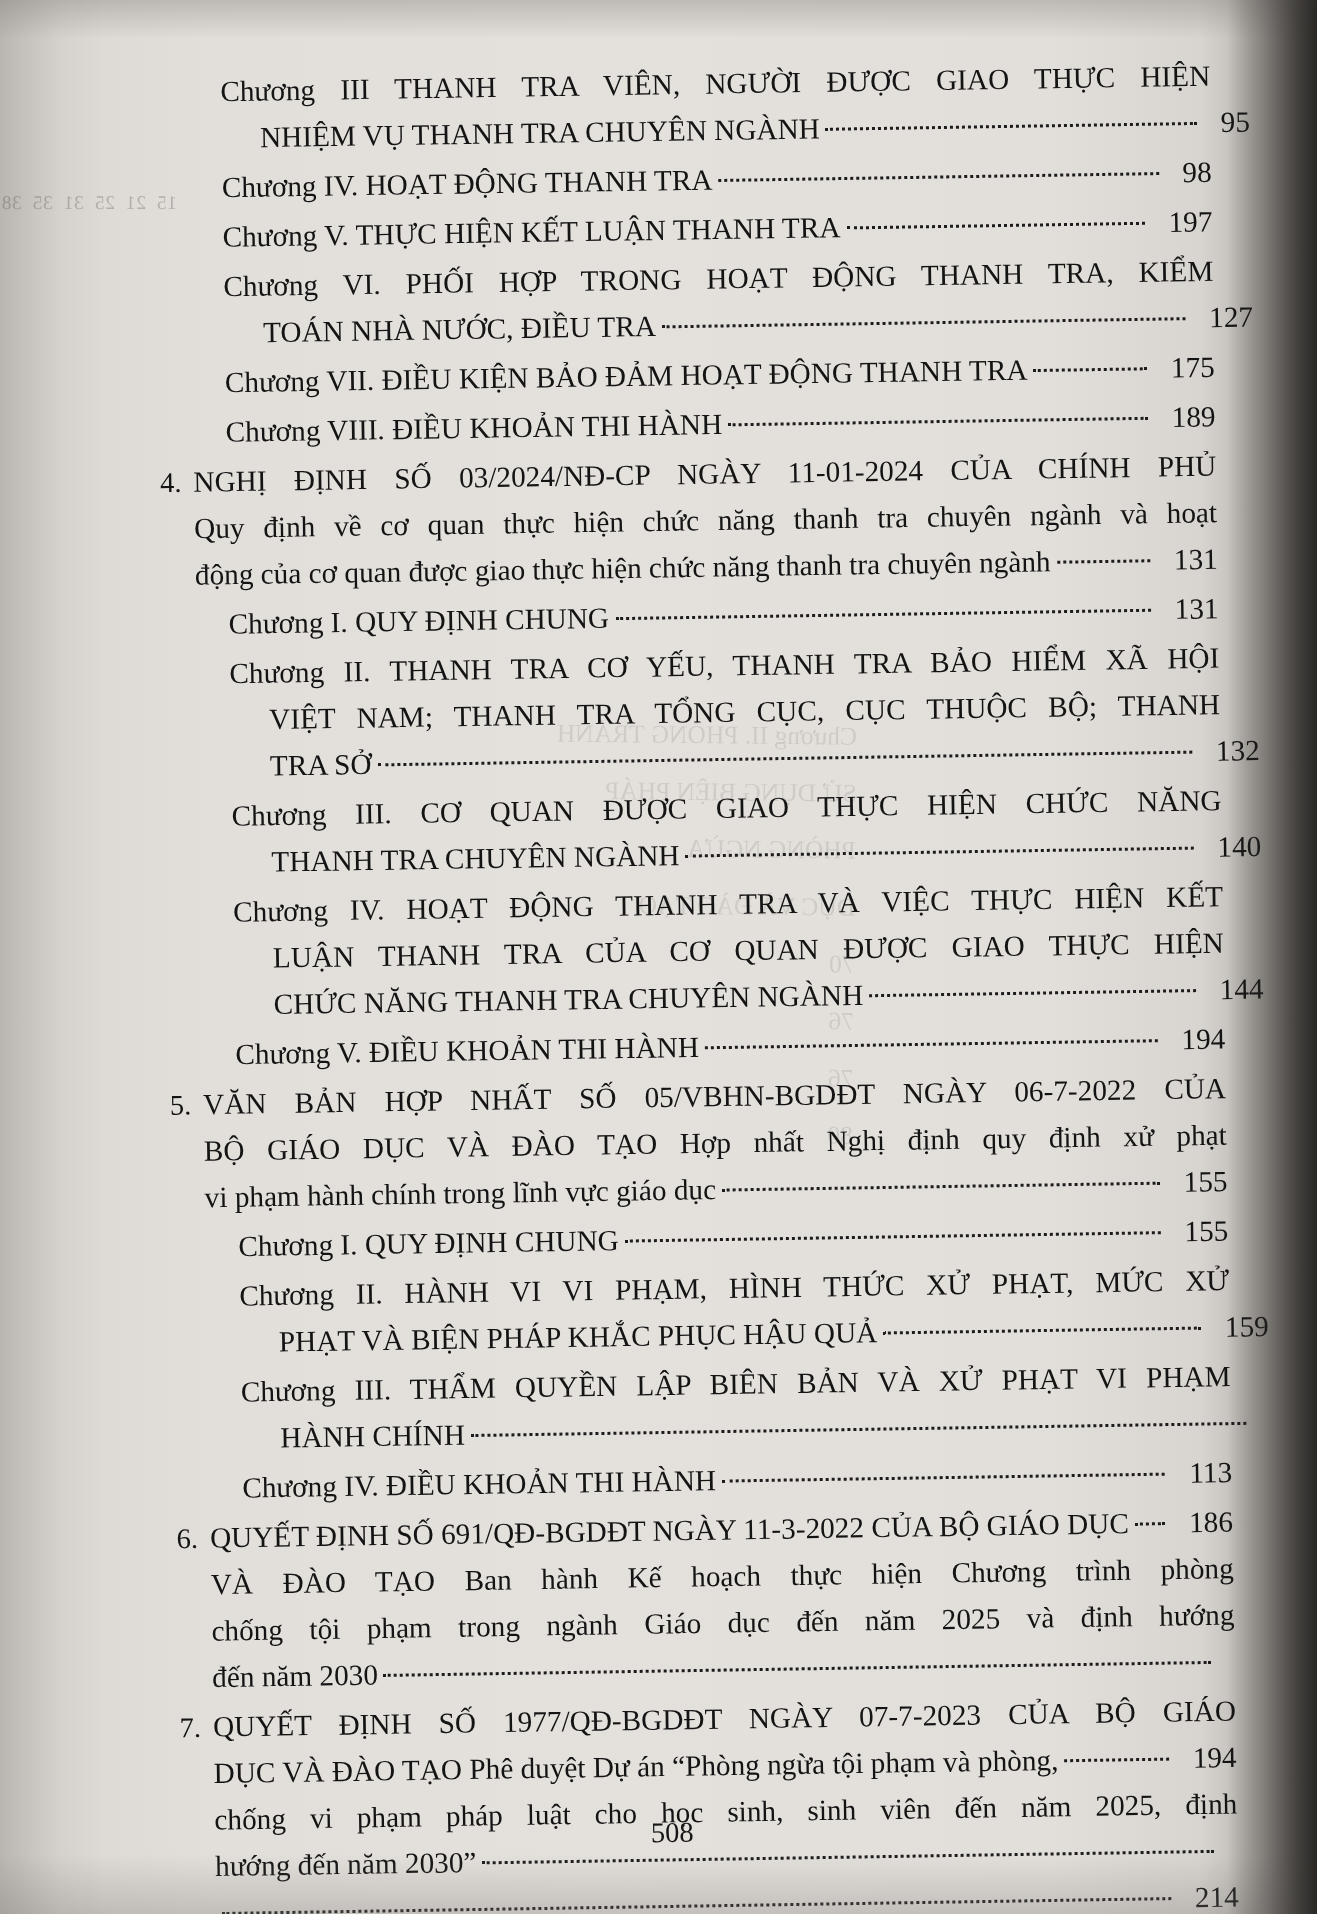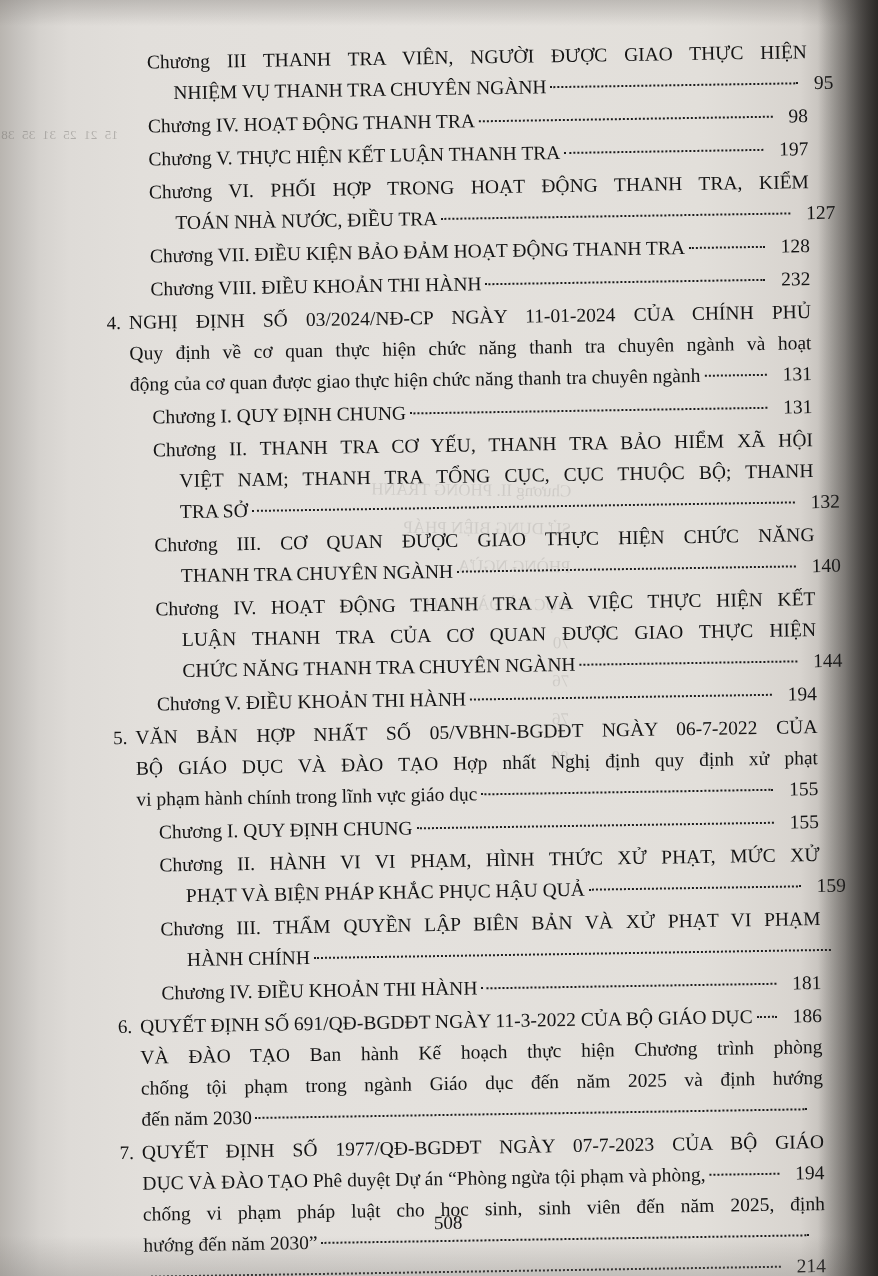--- a/index.html
+++ b/index.html
@@ -213,31 +213,31 @@
             <span class="pg">127</span>
           </div>
         </div>
       </div>
       <div class="entry">
         <div class="num blank">0.</div>
         <div class="body-text indent-1">
           <div class="leader-line">
             <span class="txt">Chương VII. ĐIỀU KIỆN BẢO ĐẢM HOẠT ĐỘNG THANH TRA</span>
             <span class="fill"></span>
-            <span class="pg">128</span>
+            <span class="pg">175</span>
           </div>
         </div>
       </div>
       <div class="entry">
         <div class="num blank">0.</div>
         <div class="body-text indent-1">
           <div class="leader-line">
             <span class="txt">Chương VIII. ĐIỀU KHOẢN THI HÀNH</span>
             <span class="fill"></span>
-            <span class="pg">232</span>
+            <span class="pg">189</span>
           </div>
         </div>
       </div>
       <div class="entry">
         <div class="num">4.</div>
         <div class="body-text indent-0">
           <div class="just">NGHỊ ĐỊNH SỐ 03/2024/NĐ-CP NGÀY 11-01-2024 CỦA CHÍNH PHỦ</div>
           <div class="just">Quy định về cơ quan thực hiện chức năng thanh tra chuyên ngành và hoạt</div>
           <div class="leader-line">
             <span class="txt">động của cơ quan được giao thực hiện chức năng thanh tra chuyên ngành </span>
@@ -344,21 +344,21 @@
             <span class="pg"></span>
           </div>
         </div>
       </div>
       <div class="entry">
         <div class="num blank">0.</div>
         <div class="body-text indent-1">
           <div class="leader-line">
             <span class="txt">Chương IV. ĐIỀU KHOẢN THI HÀNH</span>
             <span class="fill"></span>
-            <span class="pg">181</span>
+            <span class="pg">113</span>
           </div>
         </div>
       </div>
       <div class="entry">
         <div class="num">6.</div>
         <div class="body-text indent-0">
           <div class="leader-line">
             <span class="txt">QUYẾT ĐỊNH SỐ 691/QĐ-BGDĐT NGÀY 11-3-2022 CỦA BỘ GIÁO DỤC</span>
             <span class="fill"></span>
             <span class="pg">186</span>

